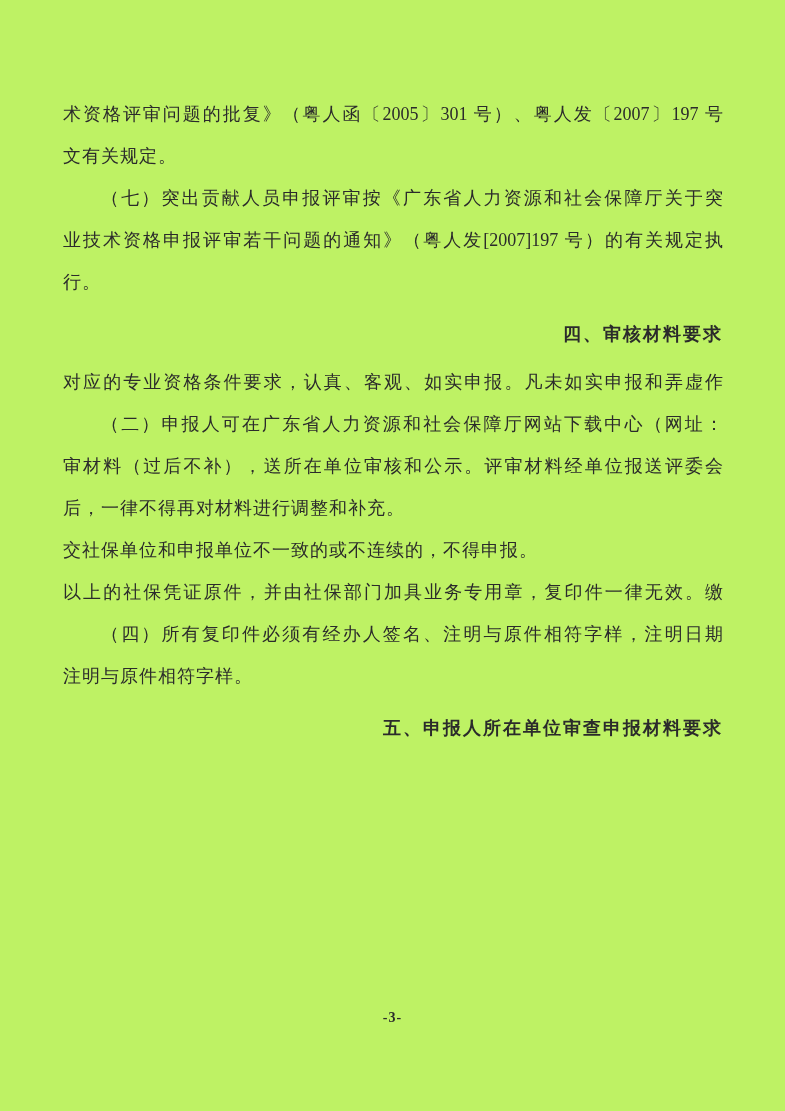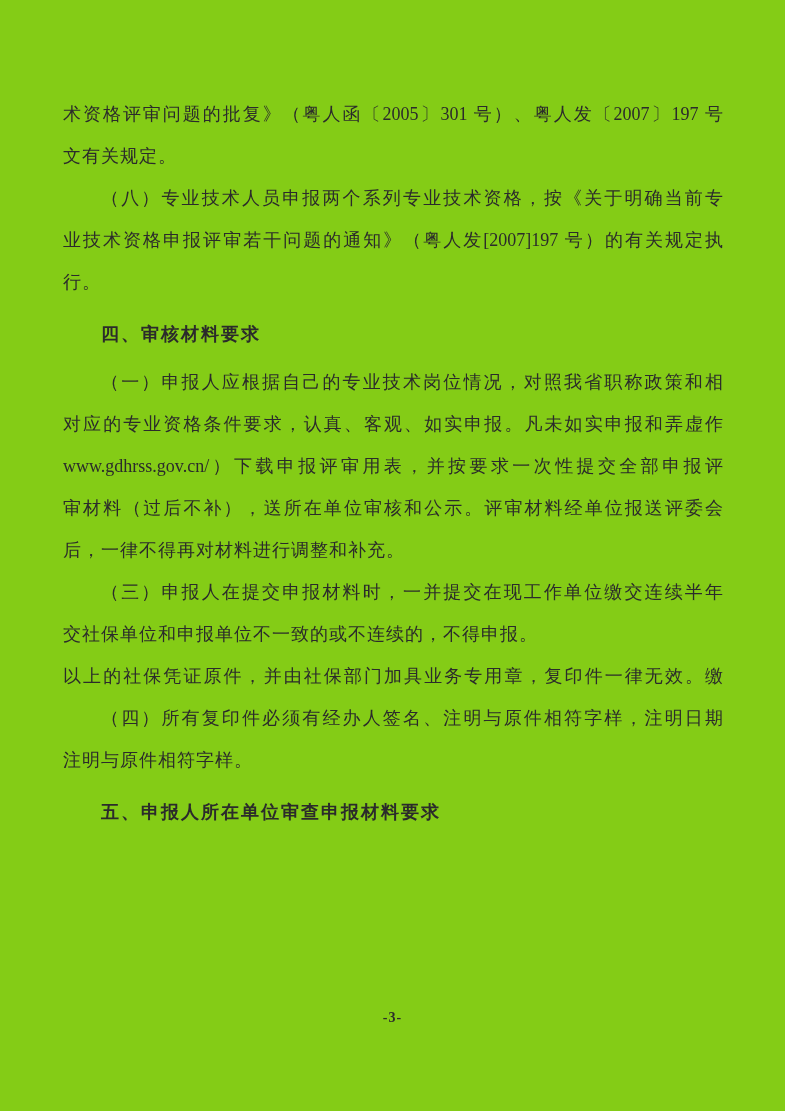--- a/index.html
+++ b/index.html
@@ -1,20 +1,20 @@
 <!DOCTYPE html>
 <html><head>
 <meta charset="utf-8">
 <style>
   html, body { margin: 0; padding: 0; background: #ffffff; }
   .page {
     position: relative;
     width: 785px;
     height: 1111px;
-    background: #84cc16;
+    background: #bef264;
     font-family: "Liberation Serif", "DejaVu Serif", serif;
     color: #2b2b2b;
     overflow: hidden;
   }
   .content {
     position: absolute;
     left: 63px;
     top: 93px;
     width: 660px;
   }
@@ -29,20 +29,21 @@
     text-align-last: justify;
     letter-spacing: 0;
   }
   .ind { text-indent: 38px; }
   .hd {
     font-weight: bold;
     font-family: "Liberation Sans", "DejaVu Sans", sans-serif;
     letter-spacing: 2px;
     margin-top: 10px;
     margin-bottom: 6px;
+    text-align: right;
   }
   .page-number {
     position: absolute;
     top: 1010px;
     left: 0;
     right: 0;
     text-align: center;
     font-size: 14px;
     font-weight: bold;
     font-family: "Liberation Serif", "DejaVu Serif", serif;
@@ -50,30 +51,28 @@
     letter-spacing: 1px;
   }
 </style>
 </head>
 <body>
 
 <div class="page">
   <div class="content">
     <div class="ln jst">术资格评审问题的批复》（粤人函〔2005〕301 号）、粤人发〔2007〕197 号</div>
     <div class="ln">文有关规定。</div>
-    <div class="ln ind jst">（八）专业技术人员申报两个系列专业技术资格，按《关于明确当前专</div>
+    <div class="ln ind jst">（七）突出贡献人员申报评审按《广东省人力资源和社会保障厅关于突</div>
     <div class="ln jst">业技术资格申报评审若干问题的通知》（粤人发[2007]197 号）的有关规定执</div>
     <div class="ln">行。</div>
     <div class="ln ind hd">四、审核材料要求</div>
-    <div class="ln ind jst">（一）申报人应根据自己的专业技术岗位情况，对照我省职称政策和相</div>
     <div class="ln jst">对应的专业资格条件要求，认真、客观、如实申报。凡未如实申报和弄虚作</div>
-    <div class="ln jst">www.gdhrss.gov.cn/）下载申报评审用表，并按要求一次性提交全部申报评</div>
+    <div class="ln ind jst">（二）申报人可在广东省人力资源和社会保障厅网站下载中心（网址：</div>
     <div class="ln jst">审材料（过后不补），送所在单位审核和公示。评审材料经单位报送评委会</div>
     <div class="ln">后，一律不得再对材料进行调整和补充。</div>
-    <div class="ln ind jst">（三）申报人在提交申报材料时，一并提交在现工作单位缴交连续半年</div>
     <div class="ln">交社保单位和申报单位不一致的或不连续的，不得申报。</div>
     <div class="ln jst">以上的社保凭证原件，并由社保部门加具业务专用章，复印件一律无效。缴</div>
     <div class="ln ind jst">（四）所有复印件必须有经办人签名、注明与原件相符字样，注明日期</div>
     <div class="ln">注明与原件相符字样。</div>
     <div class="ln ind hd">五、申报人所在单位审查申报材料要求</div>
   </div>
   <div class="page-number">-3-</div>
 </div>
 
 </body></html>

